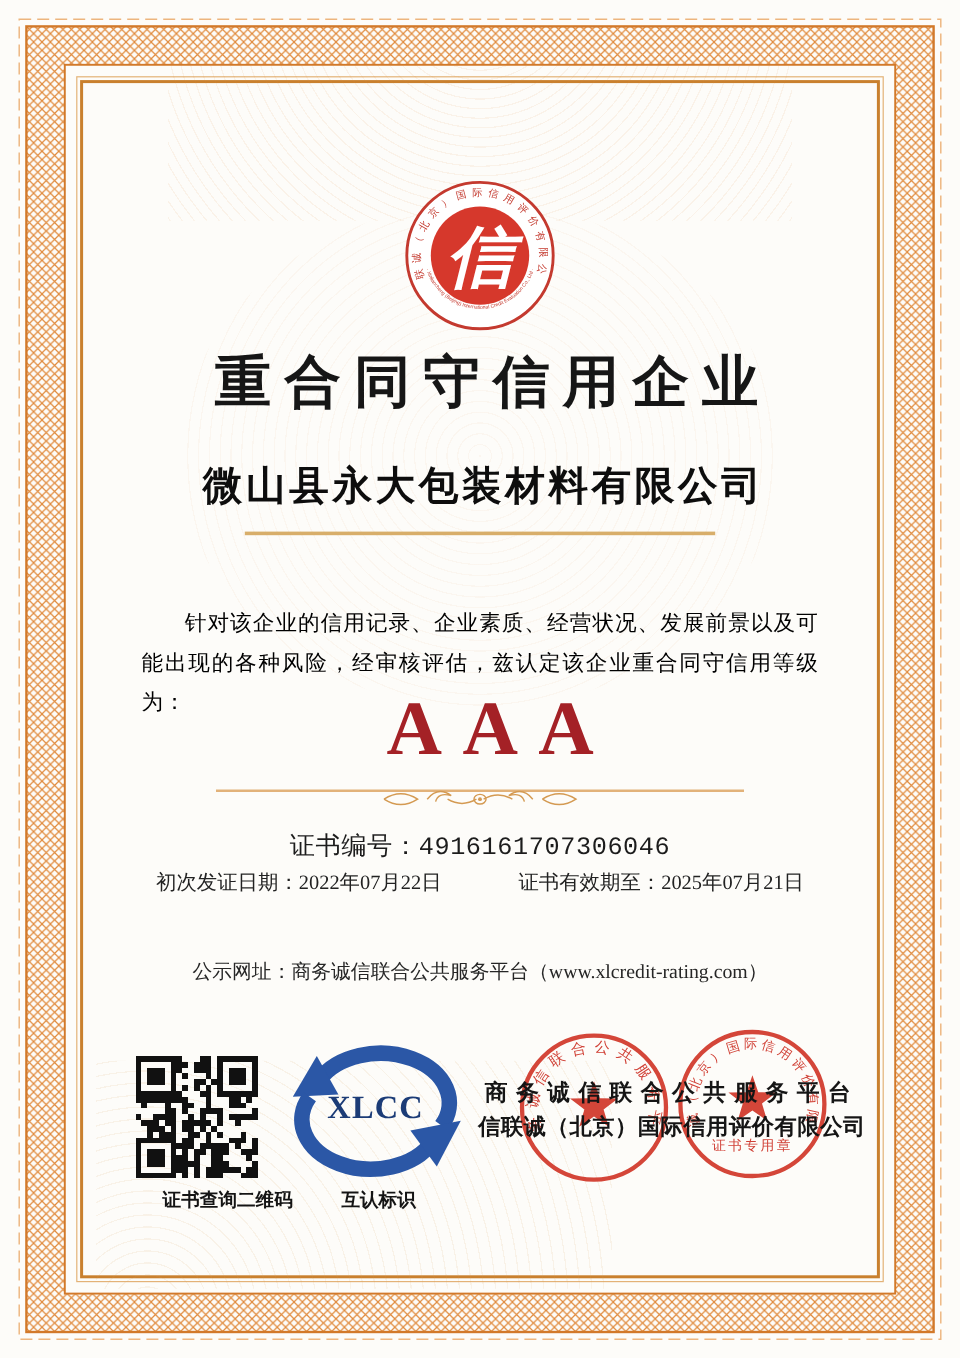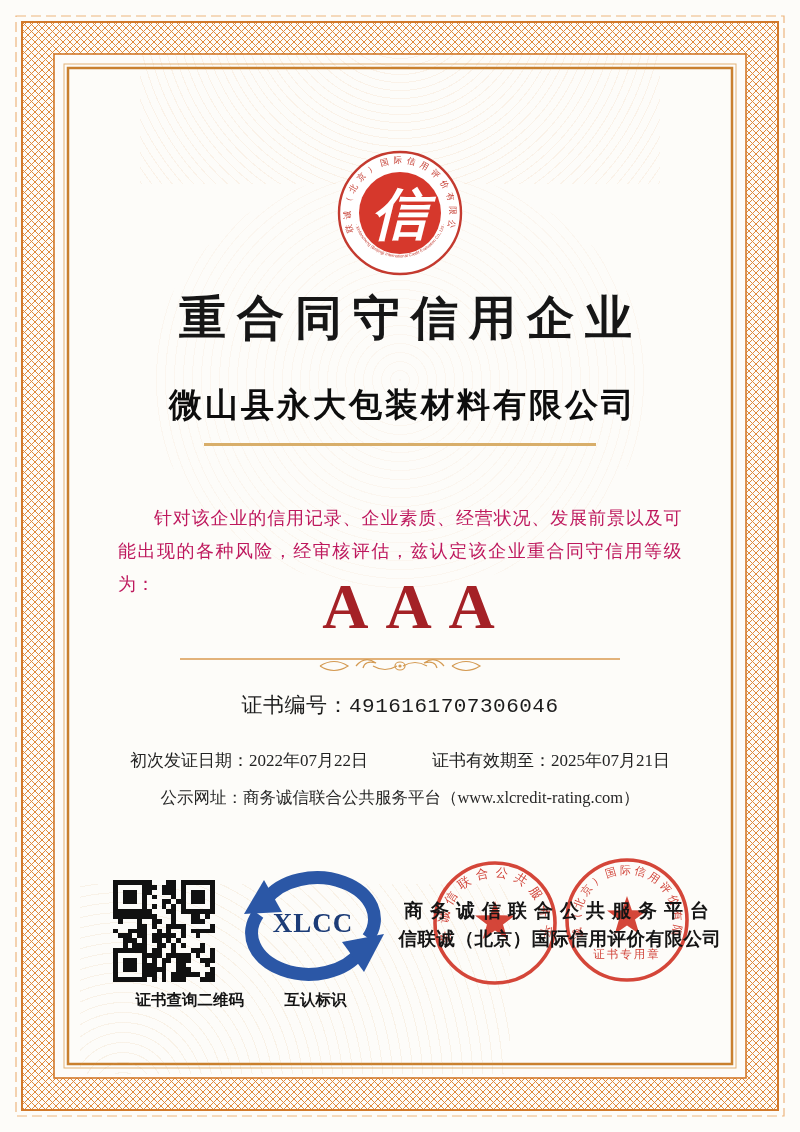--- a/index.html
+++ b/index.html
@@ -16,29 +16,29 @@
   .wm2{top:170px;left:150px;width:500px;height:420px;opacity:.10;border-radius:50%;
        background:repeating-radial-gradient(circle at 50% 50%, rgba(216,130,56,.5) 0 1px, transparent 1px 9px);}
   .wm3{bottom:58px;left:80px;width:430px;height:190px;opacity:.22;
        background:repeating-radial-gradient(circle at 10% 110%, rgba(214,160,90,.5) 0 1px, transparent 1px 10px);}
 
   .title{top:287px;font-family:"Liberation Serif",serif;font-weight:900;font-size:47px;
          color:#161616;letter-spacing:11px;padding-left:11px;}
   .company{top:383px;font-weight:900;font-size:33px;color:#0d0d0d;letter-spacing:3px;padding-left:3px;}
   .underline{top:443px;left:204px;width:392px;height:3px;background:#d8ae6a;}
   .code{top:465px;font-size:15px;color:#3c3c3c;letter-spacing:.5px;}
-  .body-par{top:503px;left:118px;width:564px;font-family:Liberation Mono, monospace;font-size:18px;
-            line-height:1.82;color:#be185d;text-align:justify;text-indent:2em;letter-spacing:.5px;}
+  .body-par{top:503px;left:118px;width:564px;font-family:Liberation Sans, sans-serif;font-size:18px;
+            line-height:1.82;color:#000000;text-align:justify;text-indent:2em;letter-spacing:.5px;}
   .rating{top:570px;font-family:"Liberation Serif",serif;font-weight:700;font-size:64px;
           color:#a42126;letter-spacing:17px;padding-left:17px;}
   .flourish{top:652px;left:170px;}
   .certno{top:691px;font-size:21px;color:#1c1c1c;letter-spacing:.5px;font-family:Liberation Mono, monospace;}
-  .dates{top:749px;left:0;width:800px;display:flex;justify-content:center;gap:64px;
+  .dates{top:724px;left:0;width:800px;display:flex;justify-content:center;gap:64px;
          font-family:"Liberation Serif",serif;font-size:17px;color:#222;}
-  .weblines{font-family:"Liberation Serif",serif;font-size:16.5px;color:#262626;}
+  .weblines{font-family:"Liberation Serif",serif;font-size:16.5px;color:#262626;margin-top:12px;}
   .web1{top:787px;} .web2{top:821px;}
 
   .qr-wrap{top:880px;left:113px;width:102px;height:102px;}
   .qr-cap{top:990px;left:84px;width:160px;text-align:right;font-family:"Liberation Serif",serif;
           font-weight:700;font-size:15.5px;color:#141414;}
   .xlcc{top:868px;left:238px;}
   .xlcc-cap{top:990px;left:243px;width:145px;text-align:center;font-family:"Liberation Serif",serif;
             font-weight:700;font-size:15.5px;color:#141414;}
   .seal{z-index:2;opacity:.94;}
   .seal-left{top:858px;left:430px;}

